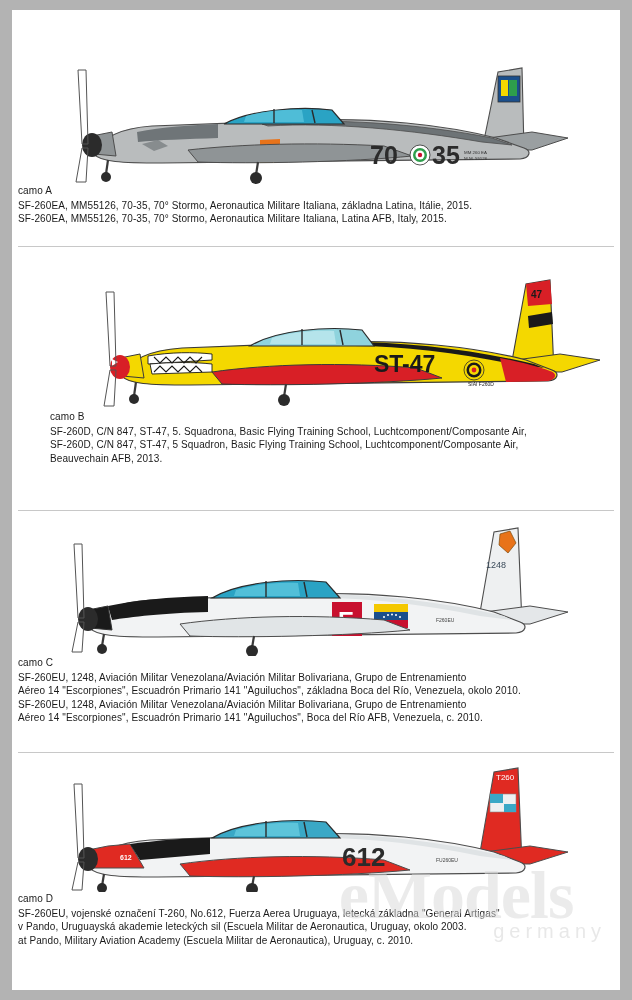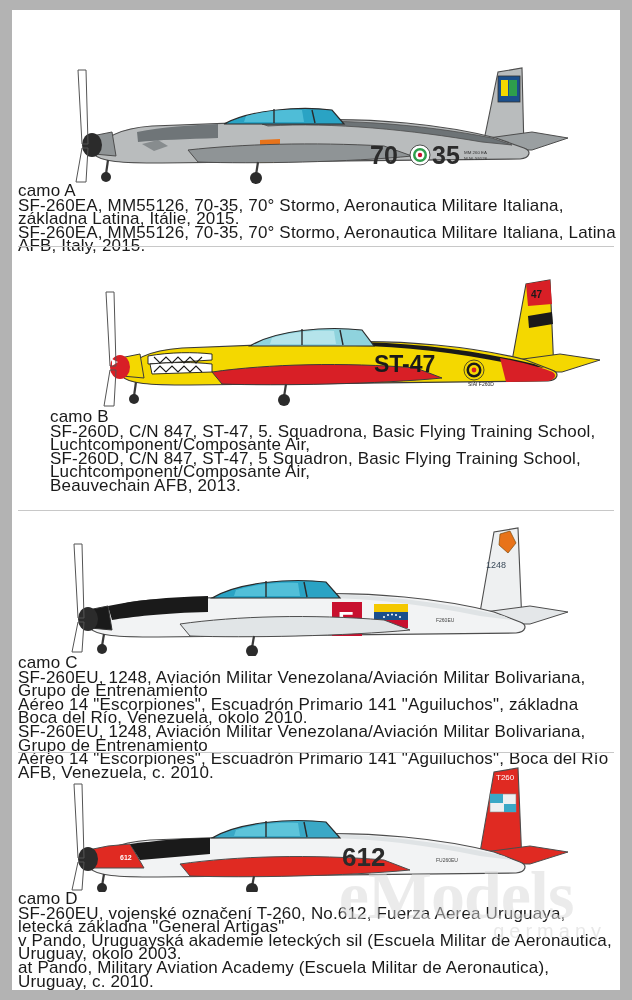--- a/index.html
+++ b/index.html
@@ -41,21 +41,21 @@
     width: 608px; height: 980px;
     background: #ffffff;
   }
 
   .block { position: absolute; left: 0; width: 608px; }
 
   .art { position: relative; width: 608px; }
   .art svg { display: block; }
 
   .caption {
-    font-size: 17px;
+    font-size: 10px;
     line-height: 13.6px;
     color: #1a1a1a;
     padding-left: 6px;
     letter-spacing: 0.01em;
   }
   .caption .camo {
     display: block;
     margin-bottom: 1px;
   }
   .caption .line { display: block; }

